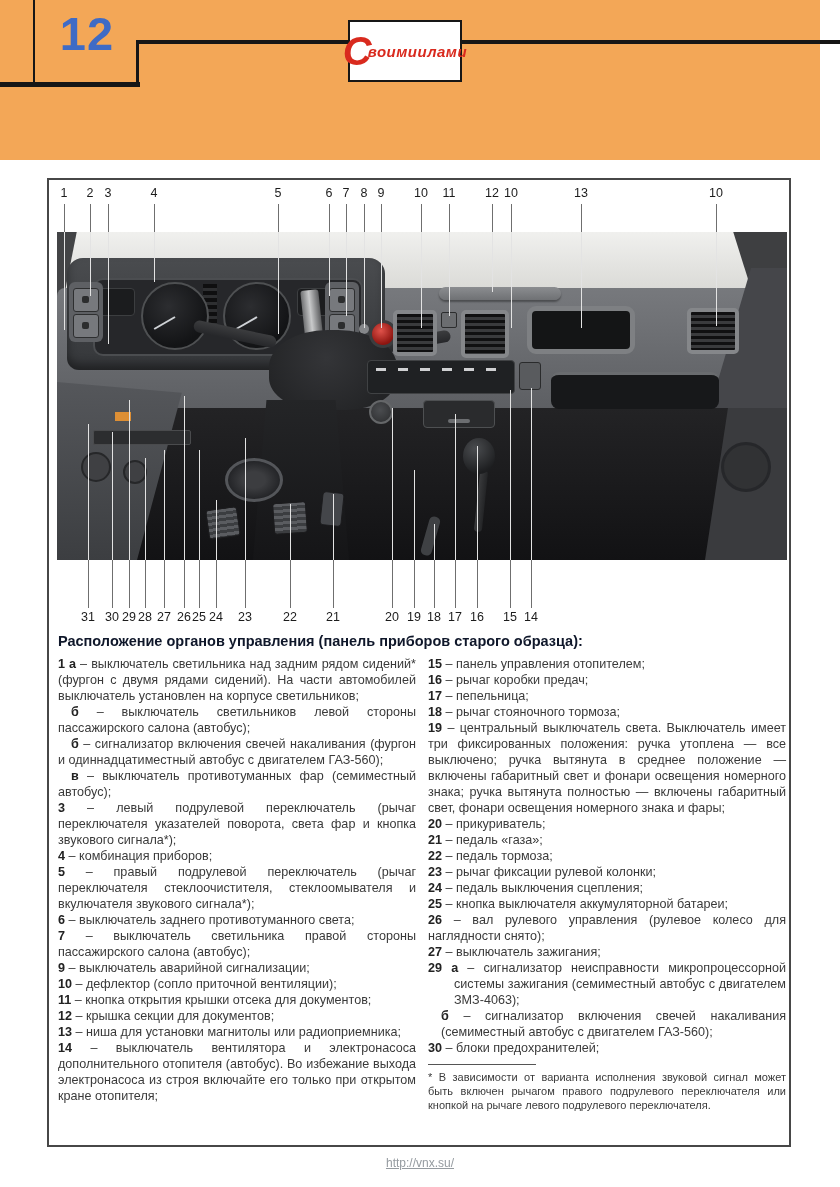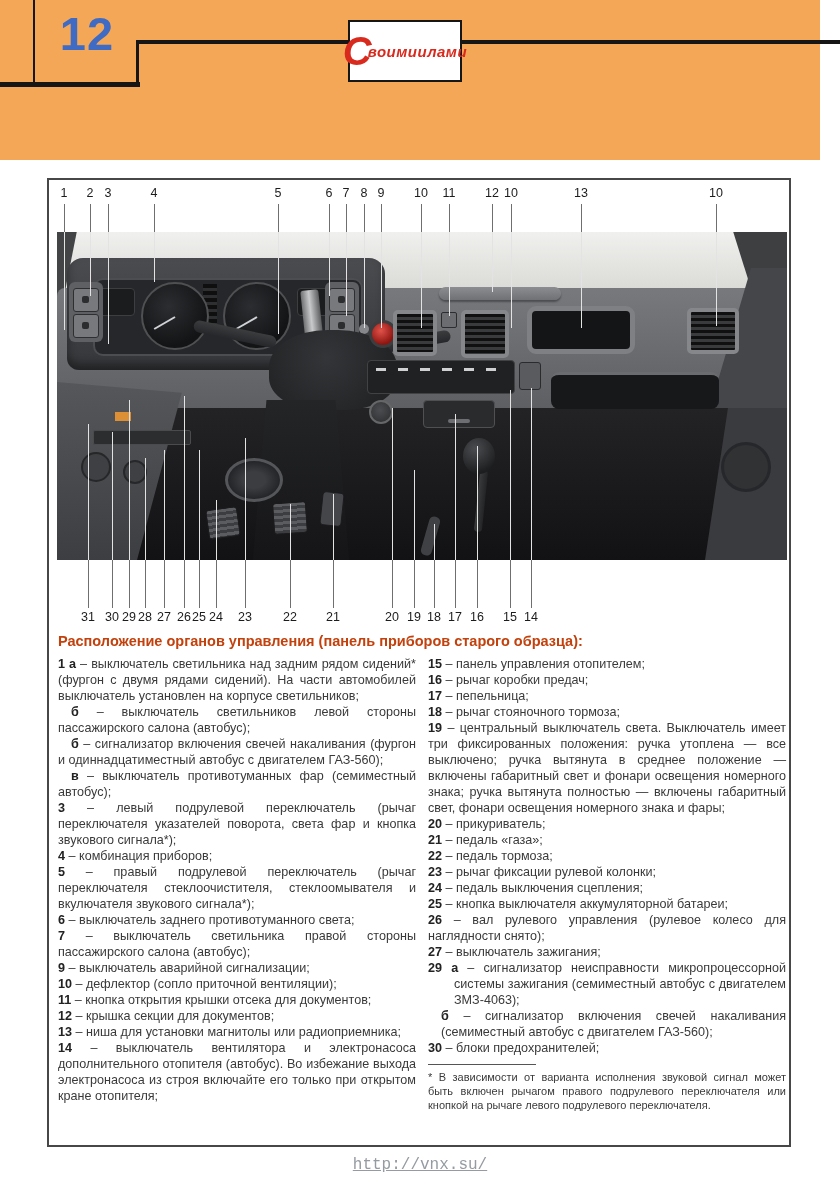--- a/index.html
+++ b/index.html
@@ -112,34 +112,34 @@
   .pedal-b{left:216px;top:270px;width:32px;height:30px;transform:rotate(-4deg);}
   .pedal-a{left:264px;top:260px;width:20px;height:32px;transform:rotate(6deg);background:#44464a;}
 
   
   .callout-layer{position:absolute;left:0;top:0;width:744px;height:969px;z-index:5;}
   .callout-num{position:absolute;width:20px;text-align:center;font-size:12.5px;color:#1c1c1c;}
   .callout-line{position:absolute;width:1px;}
 
   
   .legend-heading{position:absolute;left:9px;top:453px;width:726px;font-size:14.5px;font-weight:bold;
-                  color:#c2410c;z-index:6;}
+                  color:#0f172a;z-index:6;}
   .legend-cols{position:absolute;left:9px;top:476px;width:728px;display:flex;gap:12px;z-index:6;}
   .legend-col{width:358px;}
   .entry{margin:0;text-align:justify;font-size:12.6px;line-height:16px;color:#3a3a3a;}
   .entry b{color:#222;}
   .entry.firstline{text-indent:13px;}
   .entry.hang{padding-left:26px;text-indent:-26px;}
   .entry.block{padding-left:13px;}
   .footnote-rule{width:108px;height:1px;background:#555;margin:8px 0 5px;}
   .footnote{margin:0;text-align:justify;font-size:11px;line-height:14px;color:#3a3a3a;}
 
   
   .footer-link{position:absolute;left:0;top:1156px;width:840px;text-align:center;
-               font-family:Liberation Mono, monospace;font-size:16px;color:#959BA0;}
+               font-family:Liberation Sans, sans-serif;font-size:12px;color:#959BA0;}
   .footer-link a{color:#959BA0;text-decoration:underline;}
 </style>
 </head>
 <body>
 
 <div class="page">
 
   <div class="header-orange"></div>
   <div class="hdr-hline-top"></div>
   <div class="hdr-vline1"></div>

